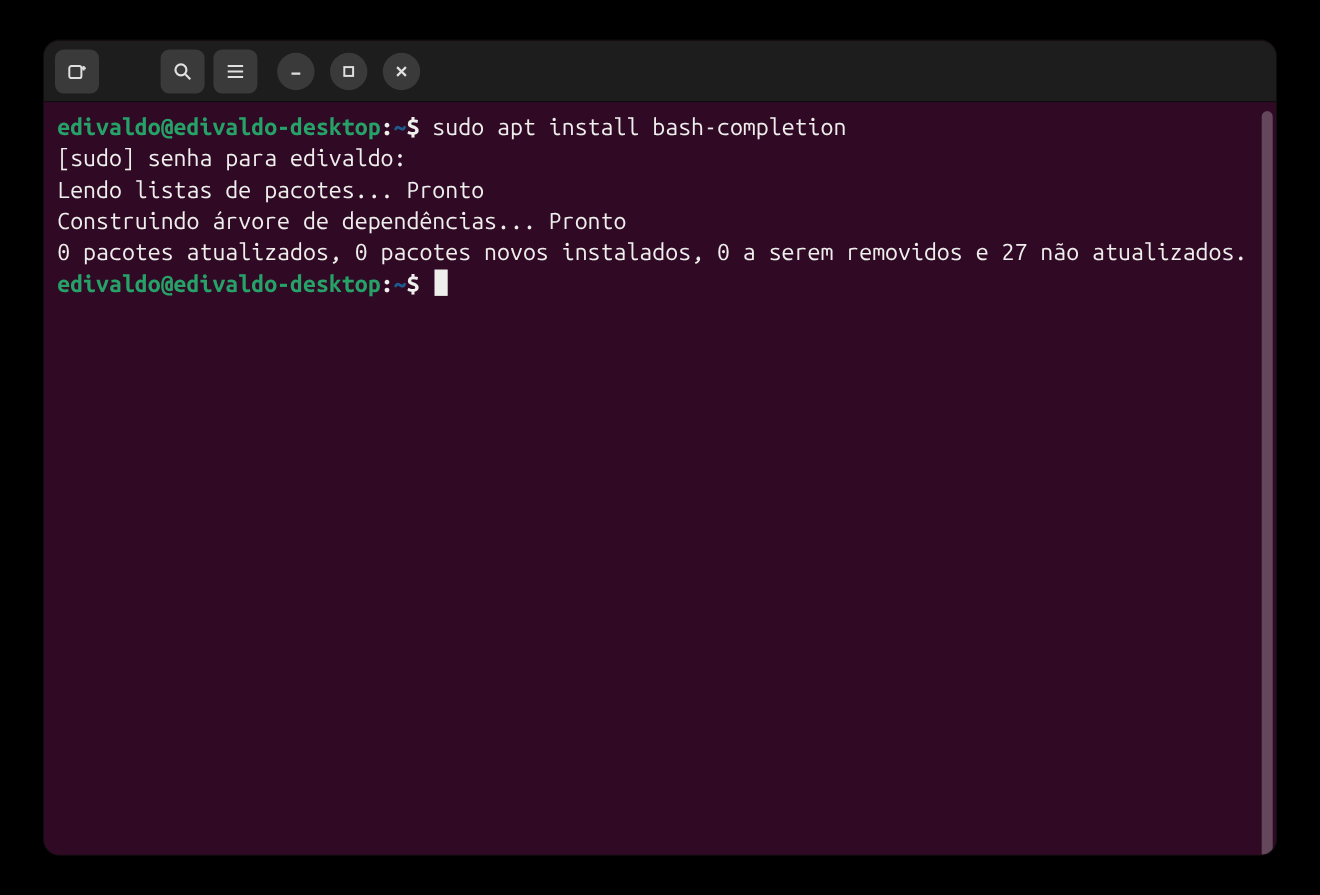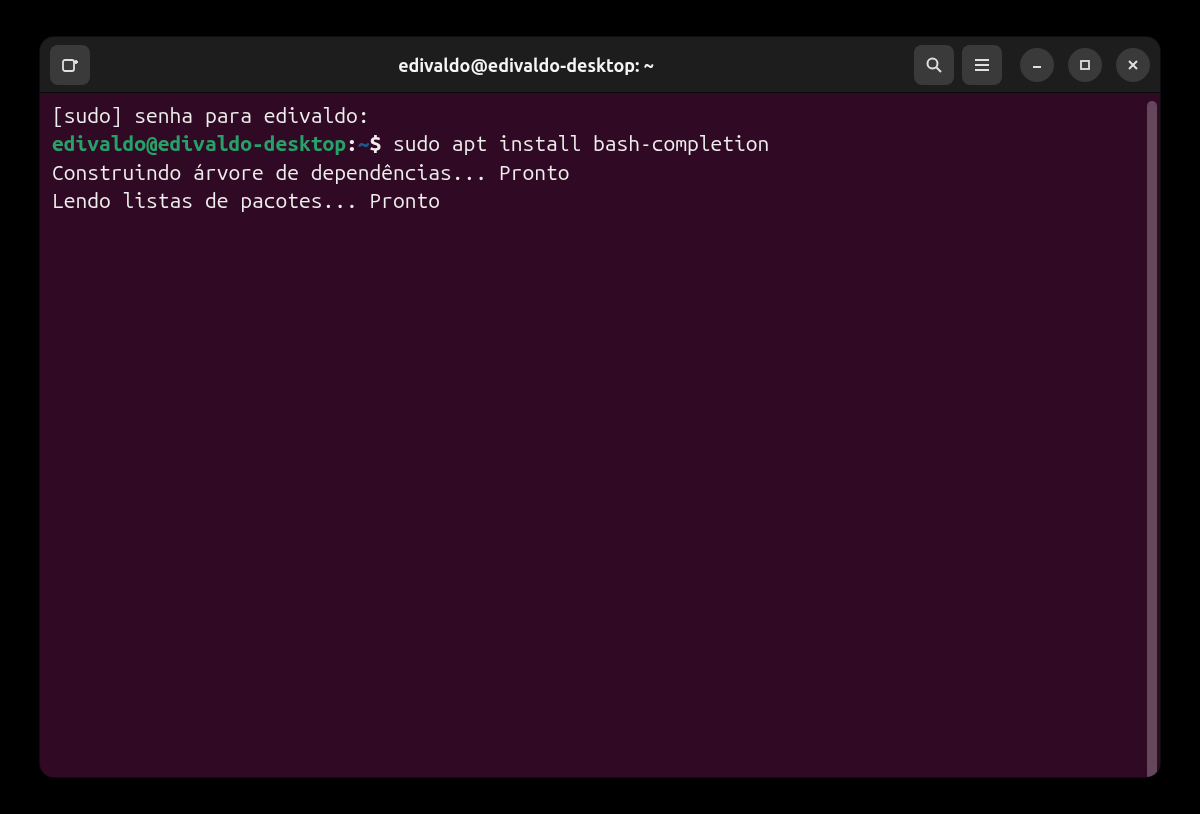--- a/index.html
+++ b/index.html
@@ -106,21 +106,20 @@
     <div class="tb-btn raised">
       <span>
         <svg width="20" height="20" viewBox="0 0 20 20" fill="none" stroke="#e0e0e0" stroke-width="1.8">
           <rect x="3" y="5" width="11" height="11" rx="2"></rect>
           <line x1="14" y1="7" x2="18" y2="7"></line>
           <line x1="16" y1="5" x2="16" y2="9"></line>
         </svg>
       </span>
     </div>
     <div class="tb-spacer"></div>
-    <div class="tb-title">edivaldo@edivaldo-desktop: ~</div>
     <div class="tb-btn raised">
       <span>
         <svg width="18" height="18" viewBox="0 0 18 18" fill="none" stroke="#e0e0e0" stroke-width="2">
           <circle cx="7.5" cy="7.5" r="5"></circle>
           <line x1="11.5" y1="11.5" x2="16" y2="16"></line>
         </svg>
       </span>
     </div>
     <div class="tb-btn raised">
       <span>
@@ -151,19 +150,21 @@
           <svg width="14" height="14" viewBox="0 0 14 14" stroke="#e0e0e0" stroke-width="2">
             <line x1="3" y1="3" x2="11" y2="11"></line>
             <line x1="11" y1="3" x2="3" y2="11"></line>
           </svg>
         </span>
       </div>
     </div>
   </div>
 
   <div class="terminal">
+    <div class="line"><span class="prompt-user">edivaldo@edivaldo-desktop</span><span class="prompt-colon">:</span><span class="prompt-path">~</span><span class="prompt-dollar">$</span><span class="cmd"> <span>sudo apt install bash-completion</span></span></div>
     <div class="line">[sudo] senha para edivaldo: </div>
-    <div class="line"><span class="prompt-user">edivaldo@edivaldo-desktop</span><span class="prompt-colon">:</span><span class="prompt-path">~</span><span class="prompt-dollar">$</span><span class="cmd"> <span>sudo apt install bash-completion</span></span></div>
+    <div class="line">Lendo listas de pacotes... Pronto</div>
     <div class="line">Construindo árvore de dependências... Pronto</div>
-    <div class="line">Lendo listas de pacotes... Pronto</div>
+    <div class="line">0 pacotes atualizados, 0 pacotes novos instalados, 0 a serem removidos e 27 não atualizados.</div>
+    <div class="line"><span class="prompt-user">edivaldo@edivaldo-desktop</span><span class="prompt-colon">:</span><span class="prompt-path">~</span><span class="prompt-dollar">$</span> <span class="cursor"></span></div>
     <div class="scrollbar"></div>
   </div>
 </div>
 
 </body></html>

